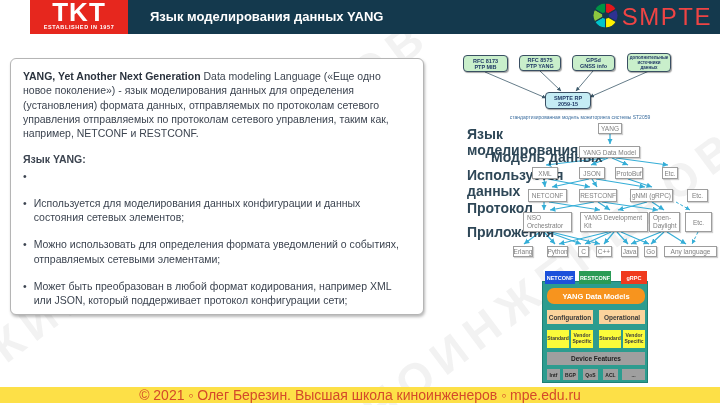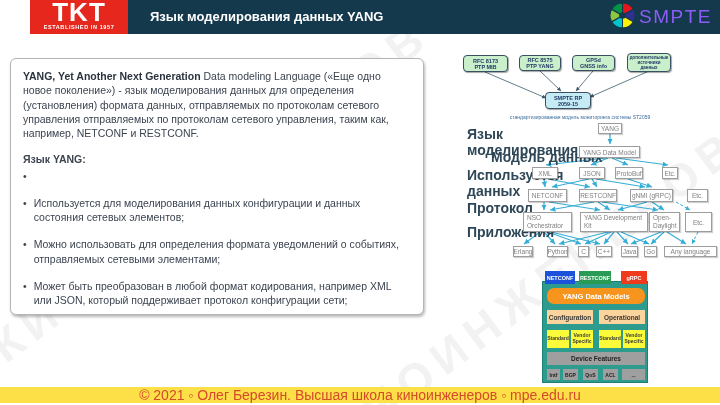--- a/index.html
+++ b/index.html
@@ -10,21 +10,21 @@
   .abs { position:absolute; }
   
   .header-navy { left:128px; top:0; width:592px; height:34px; background:#14394d; }
   .tkt-block { left:30px; top:0; width:98px; height:34px; background:#e6271e; color:#fff;
     text-align:center; z-index:2; }
   .tkt-main { font-weight:bold; font-size:26px; line-height:25px; letter-spacing:1px; }
   .tkt-sub  { font-size:5.5px; font-weight:bold; letter-spacing:0.6px; margin-top:-1px; }
   .header-title { left:150px; top:0; height:34px; line-height:34px; color:#ffffff;
     font-size:13px; font-weight:bold; z-index:3; }
   .smpte { right:8px; top:3px; height:28px; display:flex; align-items:center; gap:3px; z-index:3; }
-  .smpte-text { color:#8b5cf6; font-size:19px; letter-spacing:1.5px; font-weight:normal; }
+  .smpte-text { color:#ef4444; font-size:24px; letter-spacing:1.5px; font-weight:normal; }
   
   .wm { position:absolute; font-size:46px; font-weight:bold; color:rgba(70,70,70,0.07);
     letter-spacing:8px; white-space:nowrap; transform:rotate(-37deg); transform-origin:left top;
     pointer-events:none; z-index:0; }
   
   .panel { left:10px; top:58px; width:414px; height:257px; background:#fff;
     border:1px solid #b5b5b5; border-radius:6px; box-shadow:1px 2px 3px rgba(0,0,0,0.28);
     padding:10px 12px; box-sizing:border-box; font-size:10.5px; color:#3c4450;
     line-height:1.36; z-index:1; }
   .panel b { color:#2b333e; }

